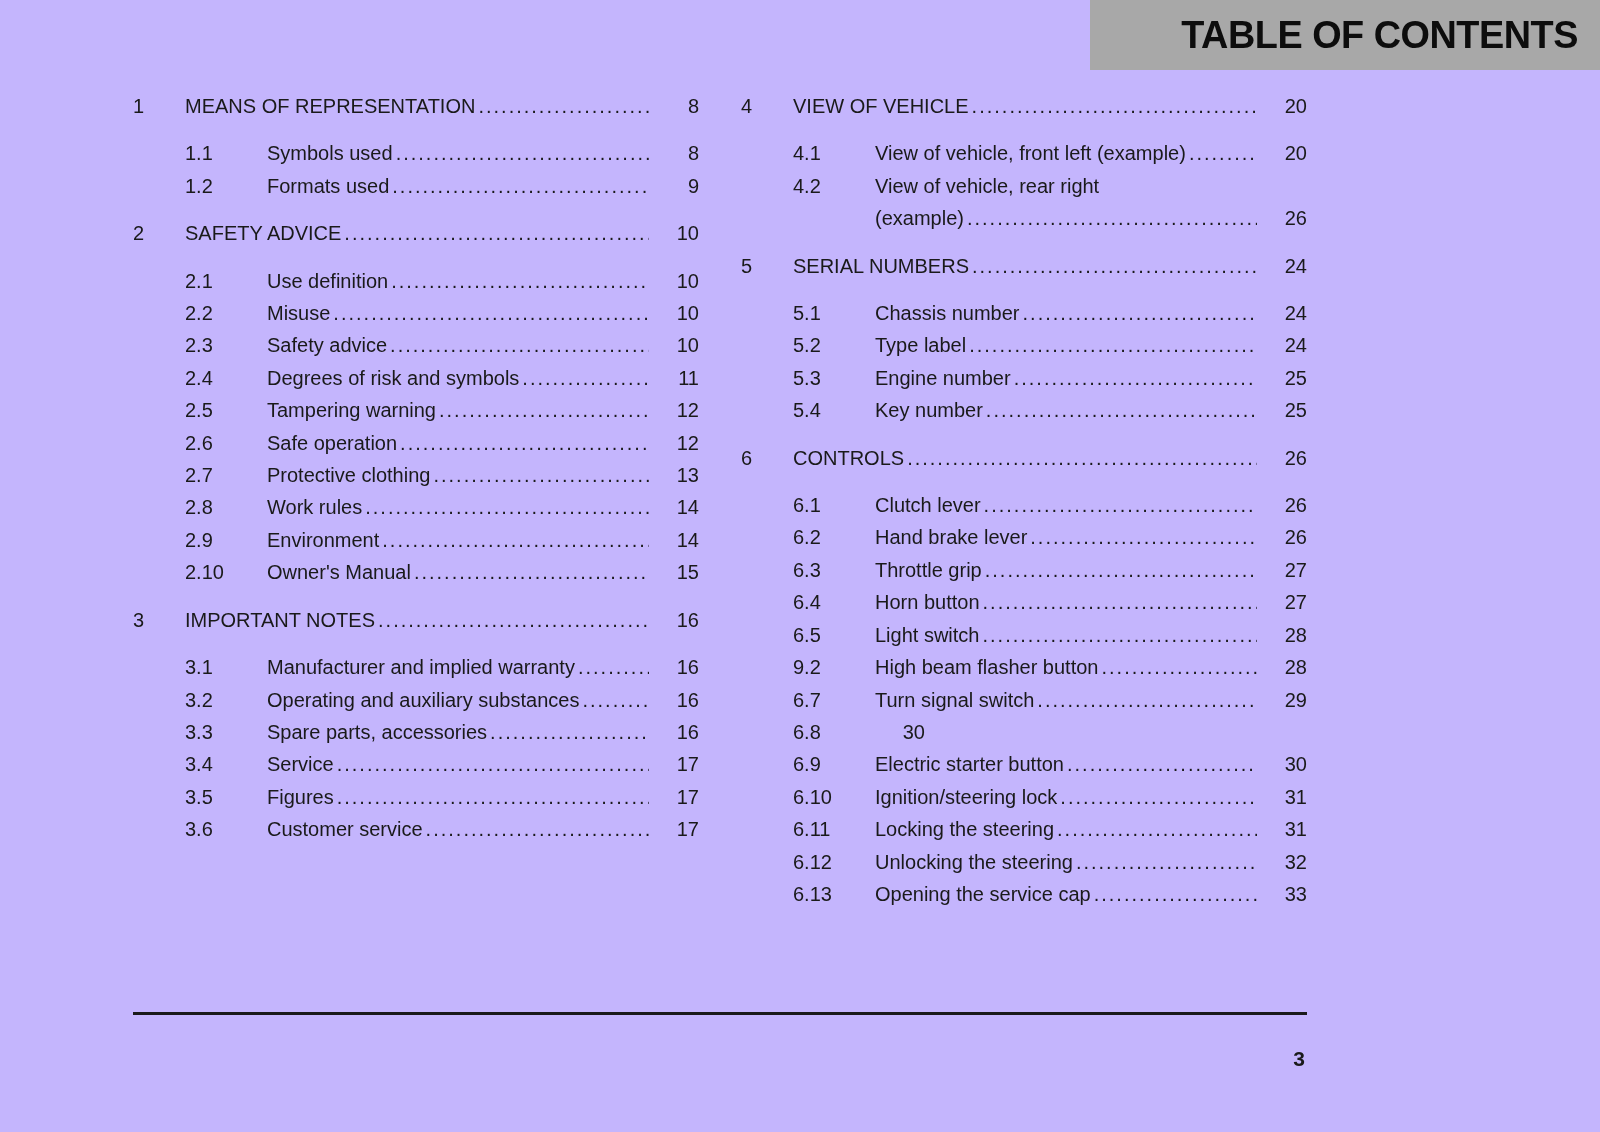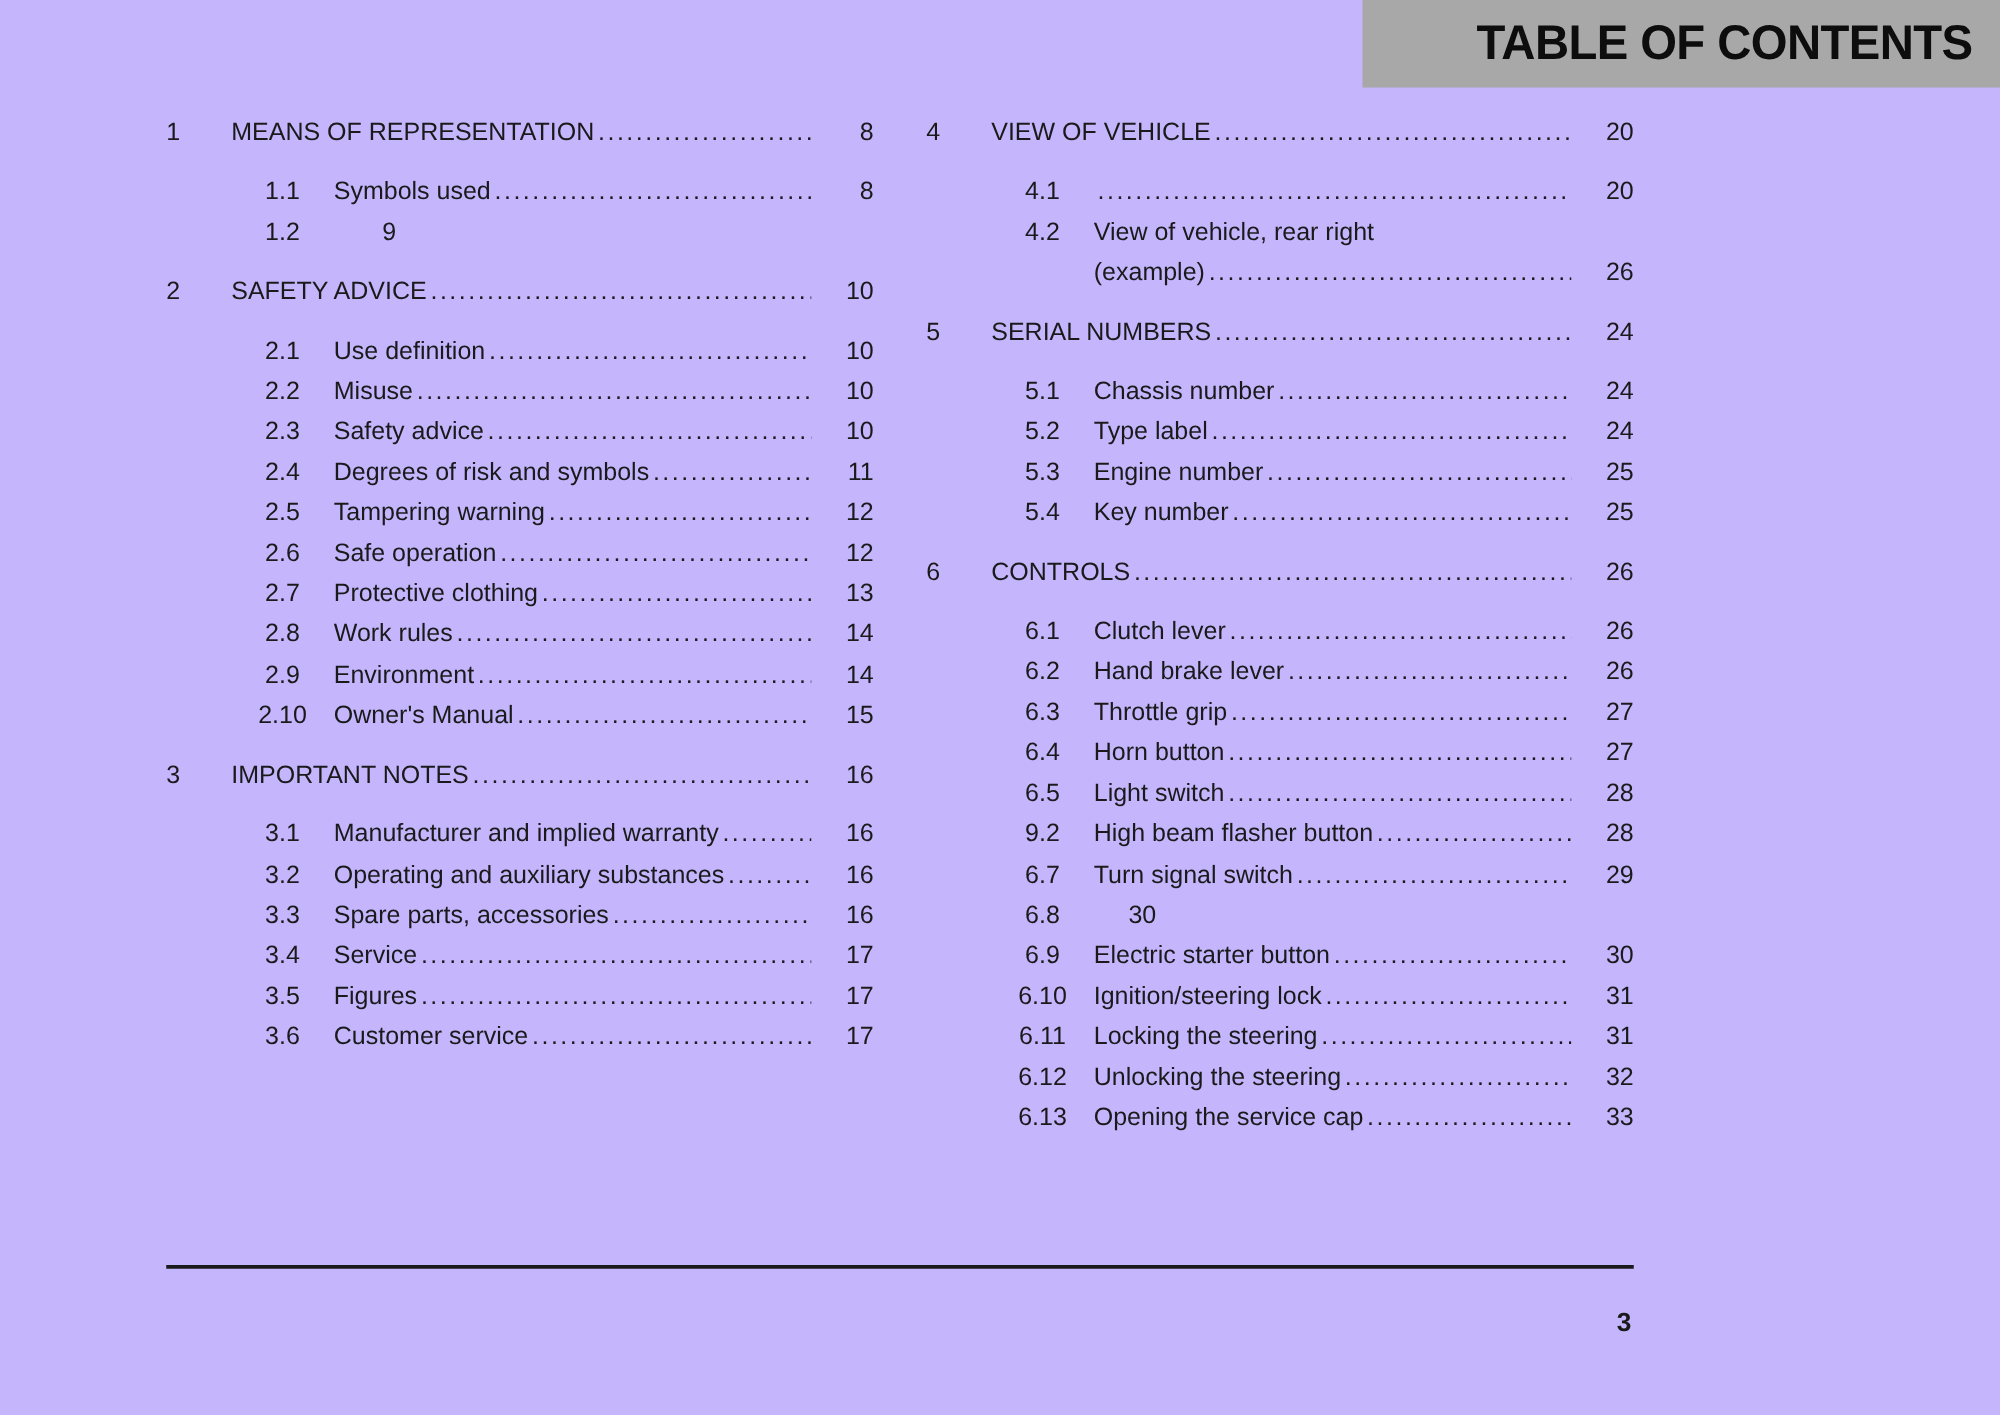--- a/index.html
+++ b/index.html
@@ -57,21 +57,21 @@
   .toc-row {
     display: flex;
     align-items: baseline;
     line-height: 32.4px;
     font-size: 20px;
   }
   .section-row { margin: 15px 0; }
   .toc-section:first-child .section-row { margin-top: 0; }
   .section-row .num { flex: 0 0 52px; }
   .entry-row { padding-left: 52px; }
-  .entry-row .num { flex: 0 0 82px; text-align: center; }
+  .entry-row .num { flex: 0 0 82px; }
   .row-body {
     flex: 1;
     display: flex;
     align-items: baseline;
     min-width: 0;
   }
   .title { white-space: nowrap; }
   .leader {
     flex: 1;
     min-width: 14px;
@@ -135,20 +135,24 @@
     <span class="num">1.1</span>
     <span class="row-body">
       <span class="title">Symbols used</span>
       <span class="leader"></span>
     </span>
     <span class="pagecol">8</span>
   </div>
 
   <div class="toc-row entry-row">
     <span class="num">1.2</span>
+    <span class="row-body">
+      <span class="title">Formats used</span>
+      <span class="leader"></span>
+    </span>
     <span class="pagecol">9</span>
   </div>
 </div>
   </section>
 
   <section class="toc-section">
     <div class="toc-row section-row">
       <span class="num">2</span>
       <span class="row-body">
         <span class="title">SAFETY ADVICE</span>
@@ -322,20 +326,21 @@
       <span class="row-body">
         <span class="title">VIEW OF VEHICLE</span>
         <span class="leader"></span>
       </span>
       <span class="pagecol">20</span>
     </div>
     <div class="entries">
   <div class="toc-row entry-row">
     <span class="num">4.1</span>
     <span class="row-body">
+      <span class="title">View of vehicle, front left (example)</span>
       <span class="leader"></span>
     </span>
     <span class="pagecol">20</span>
   </div>
 
   <div class="toc-row entry-row">
     <span class="num">4.2</span>
     <span class="row-body">
       <span class="title">View of vehicle, rear right</span>
       <span class="leader" style="visibility: hidden;"></span>

